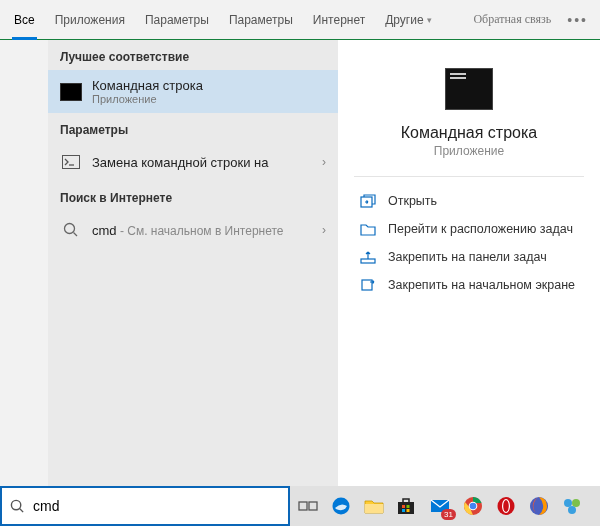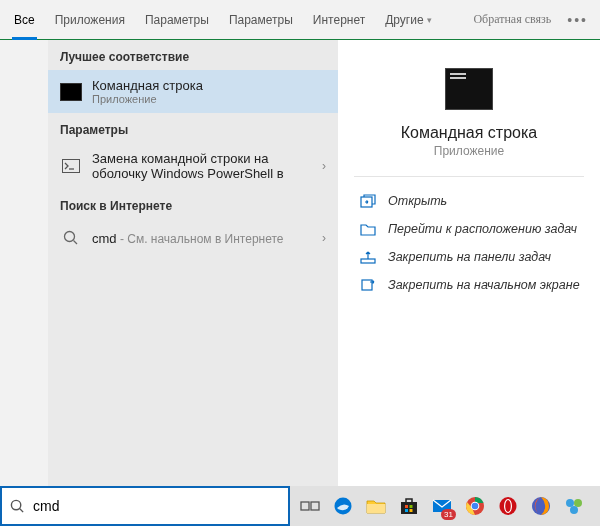--- a/index.html
+++ b/index.html
@@ -27,30 +27,30 @@
   .result-row .txt .inline-sub { color: #888; font-size: 12px; }
   .black-box { width: 22px; height: 18px; background: #000; border: 1px solid #333; }
 
   .preview-icon-wrap { display: flex; justify-content: center; margin-top: 10px; }
   .preview-icon { width: 48px; height: 42px; background: #111; border: 1px solid #444; position: relative; }
   .preview-icon::after { content: ""; position: absolute; top: 4px; left: 4px; width: 16px; height: 2px; background: #ccc; box-shadow: 0 4px 0 #ccc; }
   .preview-title { text-align: center; font-size: 16px; margin-top: 14px; color: #222; }
   .preview-sub { text-align: center; font-size: 12px; color: #888; margin-top: 2px; }
   .divider { height: 1px; background: #e4e4e4; margin: 18px 0 10px; }
 
-  .action { display: flex; align-items: center; padding: 6px 4px; font-size: 12.5px; color: #333; cursor: pointer; font-style: italic; }
+  .action { display: flex; align-items: center; padding: 6px 4px; font-size: 12.5px; color: #333; cursor: pointer; }
   .action .aic { width: 20px; height: 16px; margin-right: 10px; color: #0b6cbf; display: flex; align-items: center; justify-content: center; font-size: 14px; }
 
   .taskbar { position: absolute; bottom: 0; left: 0; right: 0; height: 40px; background: #e1e1e1; display: flex; align-items: center; }
   .searchbox { width: 290px; height: 40px; background: #fff; border: 2px solid #0a66b7; display: flex; align-items: center; padding: 0 8px; }
   .searchbox .sic { color: #555; margin-right: 8px; font-size: 14px; }
   .searchbox input { border: none; outline: none; font-size: 14px; flex: 1; background: transparent; }
 
   .tb-icons { display: flex; align-items: center; gap: 9px; padding-left: 8px; }
-  .tb-ic { width: 24px; height: 24px; display: flex; align-items: center; justify-content: center; font-size: 16px; cursor: pointer; }
+  .tb-ic { width: 24px; height: 24px; display: flex; align-items: center; font-size: 16px; cursor: pointer; }
 
   svg { display: block; }
 </style>
 </head>
 <body>
 
 <div class="tabs">
   <div class="tab active">Все</div>
   <div class="tab">Приложения</div>
   <div class="tab">Параметры</div>
@@ -80,21 +80,20 @@
     <div class="result-row">
       <div class="ic">
         <svg width="18" height="14" viewBox="0 0 18 14">
             <rect x="0.5" y="0.5" width="17" height="13" fill="none" stroke="#555"></rect>
             <path d="M3 4 L6 7 L3 10" fill="none" stroke="#555" stroke-width="1.3"></path>
             <line x1="7" y1="10" x2="12" y2="10" stroke="#555" stroke-width="1.3"></line>
           </svg>
       </div>
       <div class="txt">
         <div class="title">Замена командной строки на</div>
-        <div class="title">оболочку Windows PowerShell в</div>
       </div>
       <div class="arrow">›</div>
     </div>
 
     <div class="section-header">Поиск в Интернете</div>
     <div class="result-row">
       <div class="ic">
         <svg width="16" height="16" viewBox="0 0 16 16">
             <circle cx="6.5" cy="6.5" r="5" fill="none" stroke="#666" stroke-width="1.3"></circle>
             <line x1="10.5" y1="10.5" x2="14" y2="14" stroke="#666" stroke-width="1.3"></line>

